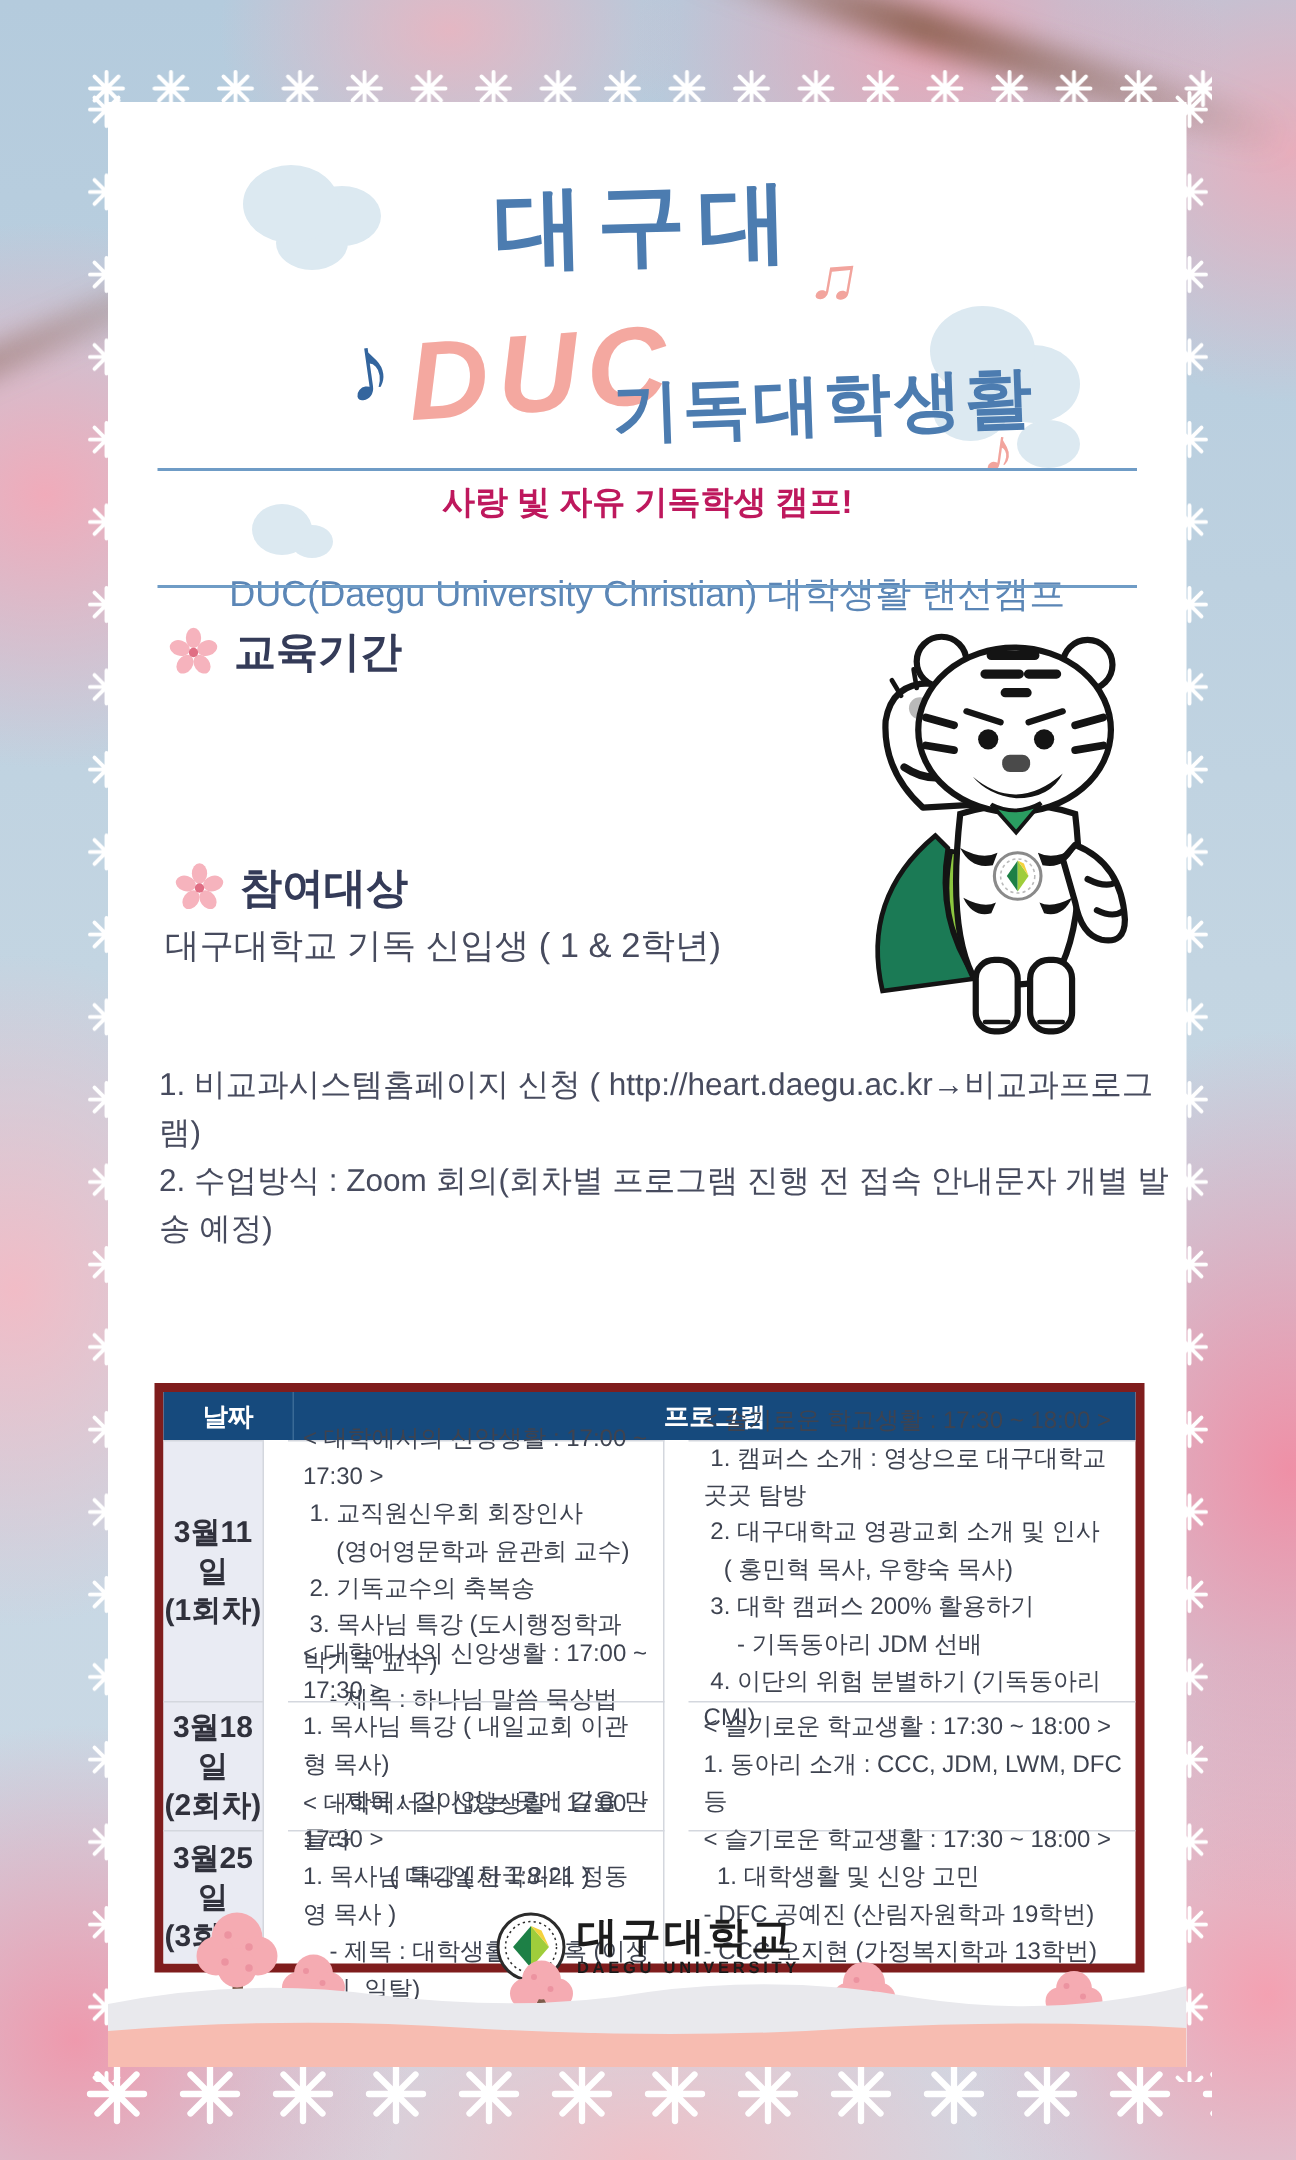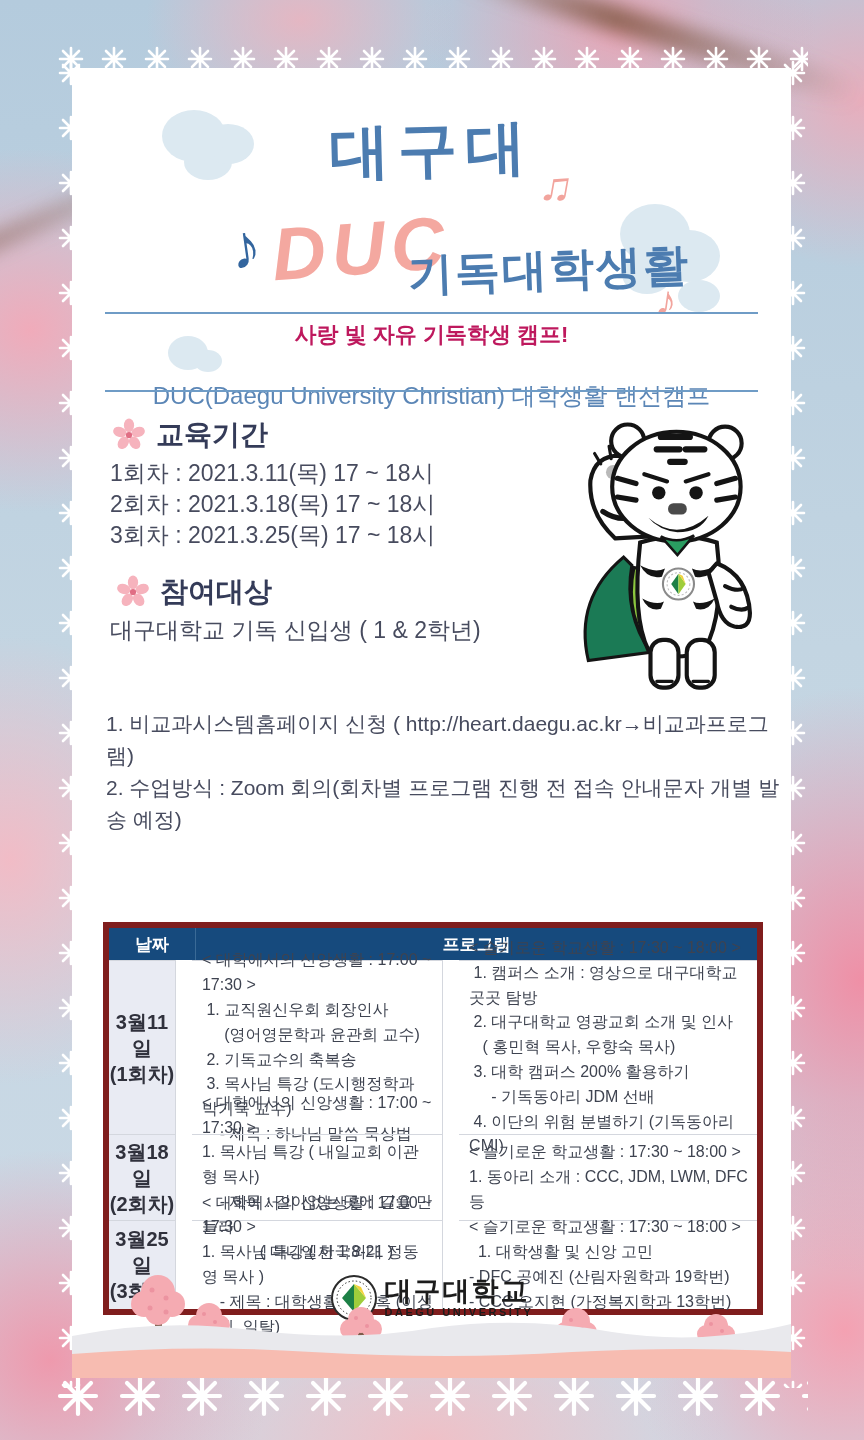--- a/index.html
+++ b/index.html
@@ -163,23 +163,20 @@
         <ellipse cx="12" cy="5.2" rx="3.6" ry="4.8"></ellipse>
         <ellipse cx="12" cy="5.2" rx="3.6" ry="4.8" transform="rotate(72 12 12)"></ellipse>
         <ellipse cx="12" cy="5.2" rx="3.6" ry="4.8" transform="rotate(144 12 12)"></ellipse>
         <ellipse cx="12" cy="5.2" rx="3.6" ry="4.8" transform="rotate(216 12 12)"></ellipse>
         <ellipse cx="12" cy="5.2" rx="3.6" ry="4.8" transform="rotate(288 12 12)"></ellipse>
       </g>
       <circle cx="12" cy="12" r="2.2" fill="#e06e84"></circle>
     </svg>
     <span>교육기간</span>
   </div>
-  <div class="sec-body" style="left:38px;top:390px;">1회차 : 2021.3.11(목) 17 ~ 18시
-2회차 : 2021.3.18(목) 17 ~ 18시
-3회차 : 2021.3.25(목) 17 ~ 18시</div>
 
   <div class="sec-head" style="left:44px;top:505px;">
     <svg class="flower" viewBox="0 0 24 24">
       <g fill="#f6b3bd">
         <ellipse cx="12" cy="5.2" rx="3.6" ry="4.8"></ellipse>
         <ellipse cx="12" cy="5.2" rx="3.6" ry="4.8" transform="rotate(72 12 12)"></ellipse>
         <ellipse cx="12" cy="5.2" rx="3.6" ry="4.8" transform="rotate(144 12 12)"></ellipse>
         <ellipse cx="12" cy="5.2" rx="3.6" ry="4.8" transform="rotate(216 12 12)"></ellipse>
         <ellipse cx="12" cy="5.2" rx="3.6" ry="4.8" transform="rotate(288 12 12)"></ellipse>
       </g>

